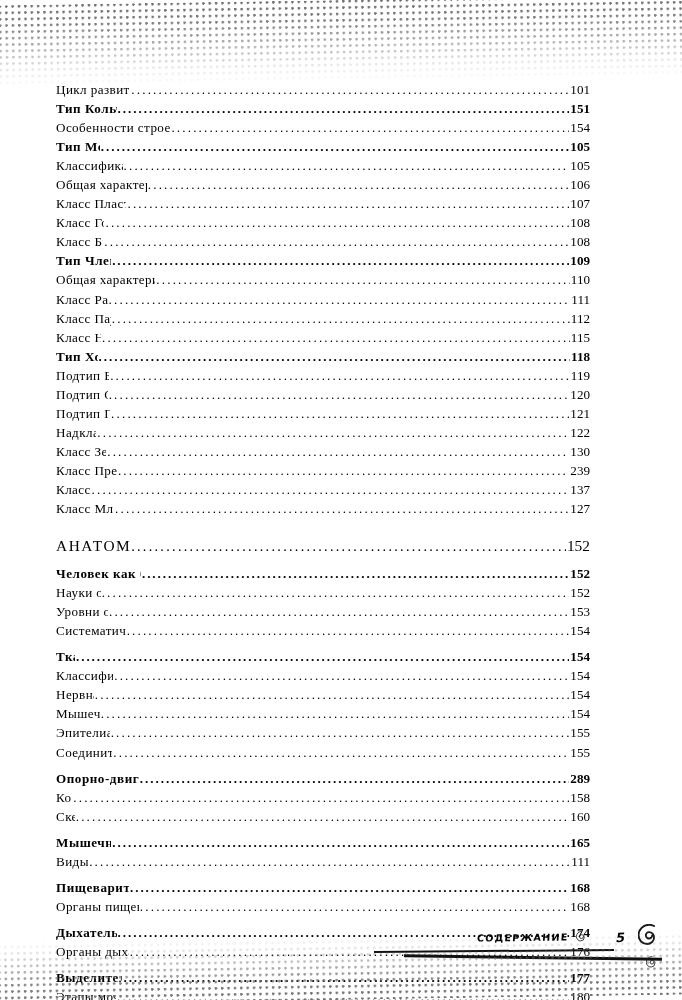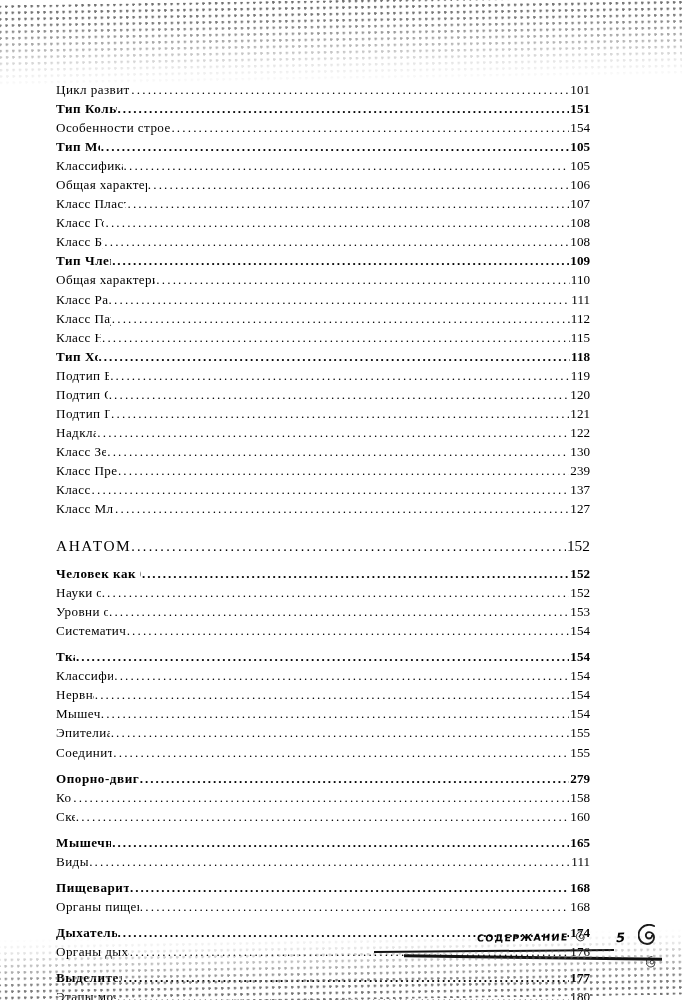--- a/index.html
+++ b/index.html
@@ -330,21 +330,21 @@
       <span class="page">155</span>
     </div>
     <div class="toc-entry lvl-sub">
       <span class="label">Соединительная ткань</span>
       <span class="leader" aria-hidden="true">........................................................................................................................................................................................................</span>
       <span class="page">155</span>
     </div>
     <div class="toc-entry lvl-chapter gap-small-before">
       <span class="label">Опорно-двигательный аппарат</span>
       <span class="leader" aria-hidden="true">........................................................................................................................................................................................................</span>
-      <span class="page">279</span>
+      <span class="page">289</span>
     </div>
     <div class="toc-entry lvl-sub">
       <span class="label">Кости</span>
       <span class="leader" aria-hidden="true">........................................................................................................................................................................................................</span>
       <span class="page">158</span>
     </div>
     <div class="toc-entry lvl-sub">
       <span class="label">Скелет</span>
       <span class="leader" aria-hidden="true">........................................................................................................................................................................................................</span>
       <span class="page">160</span>

